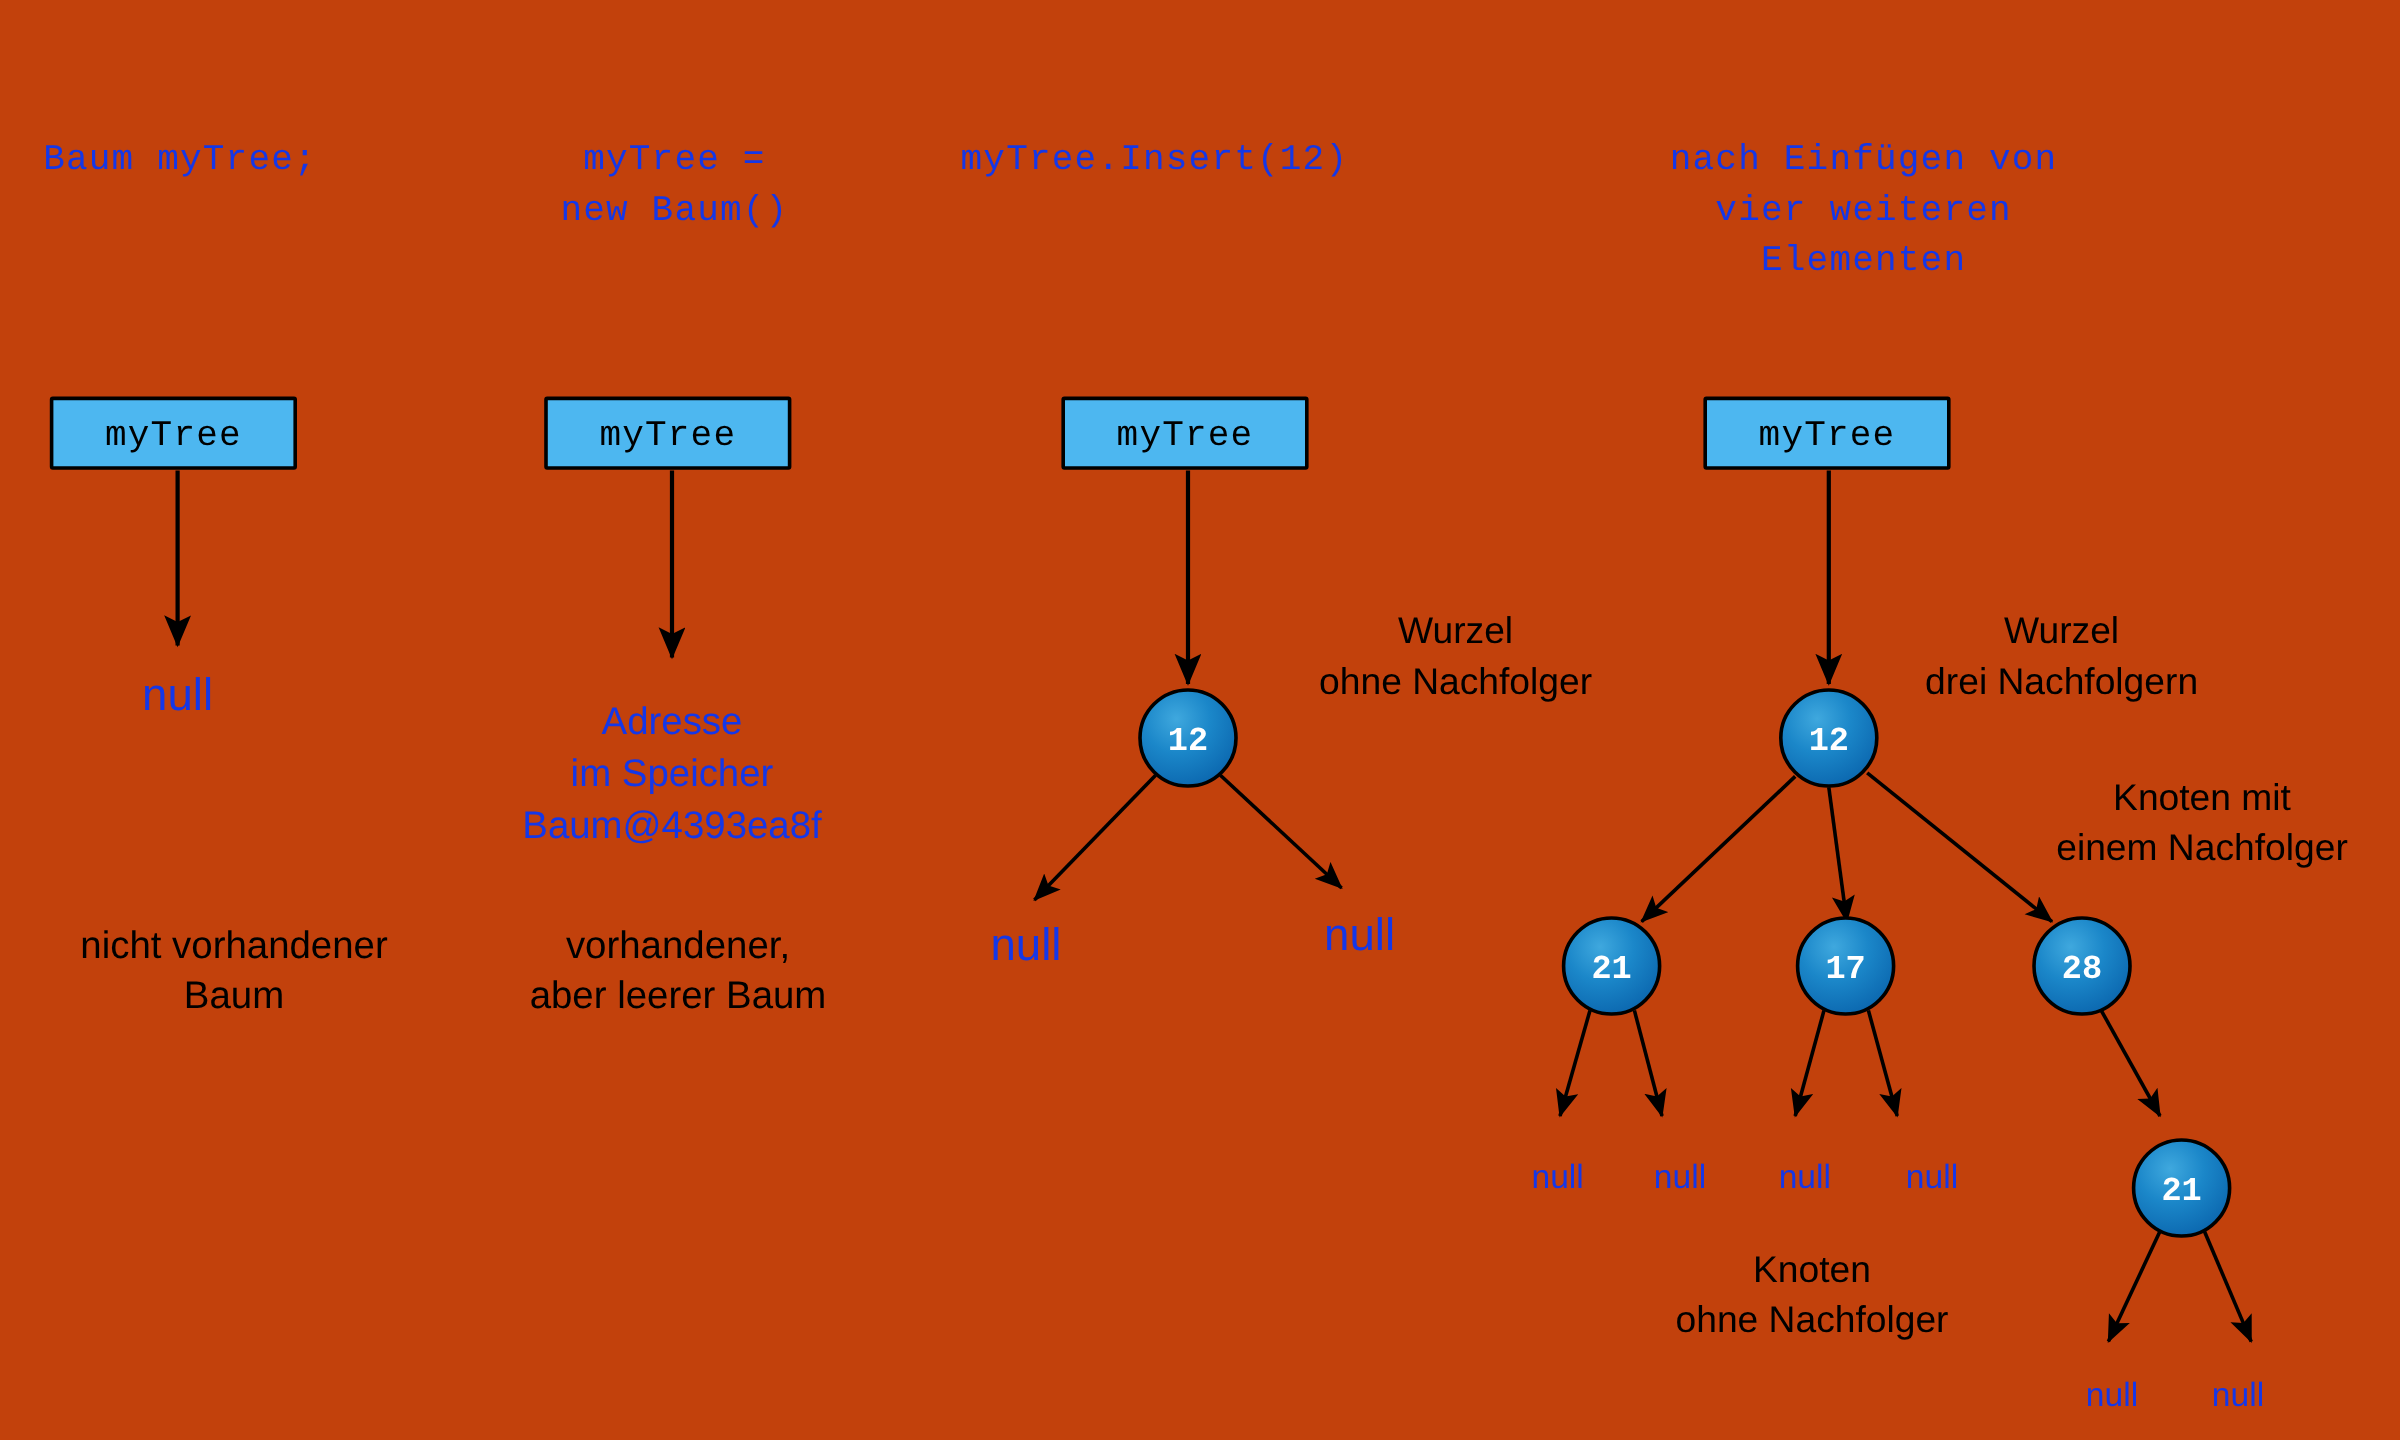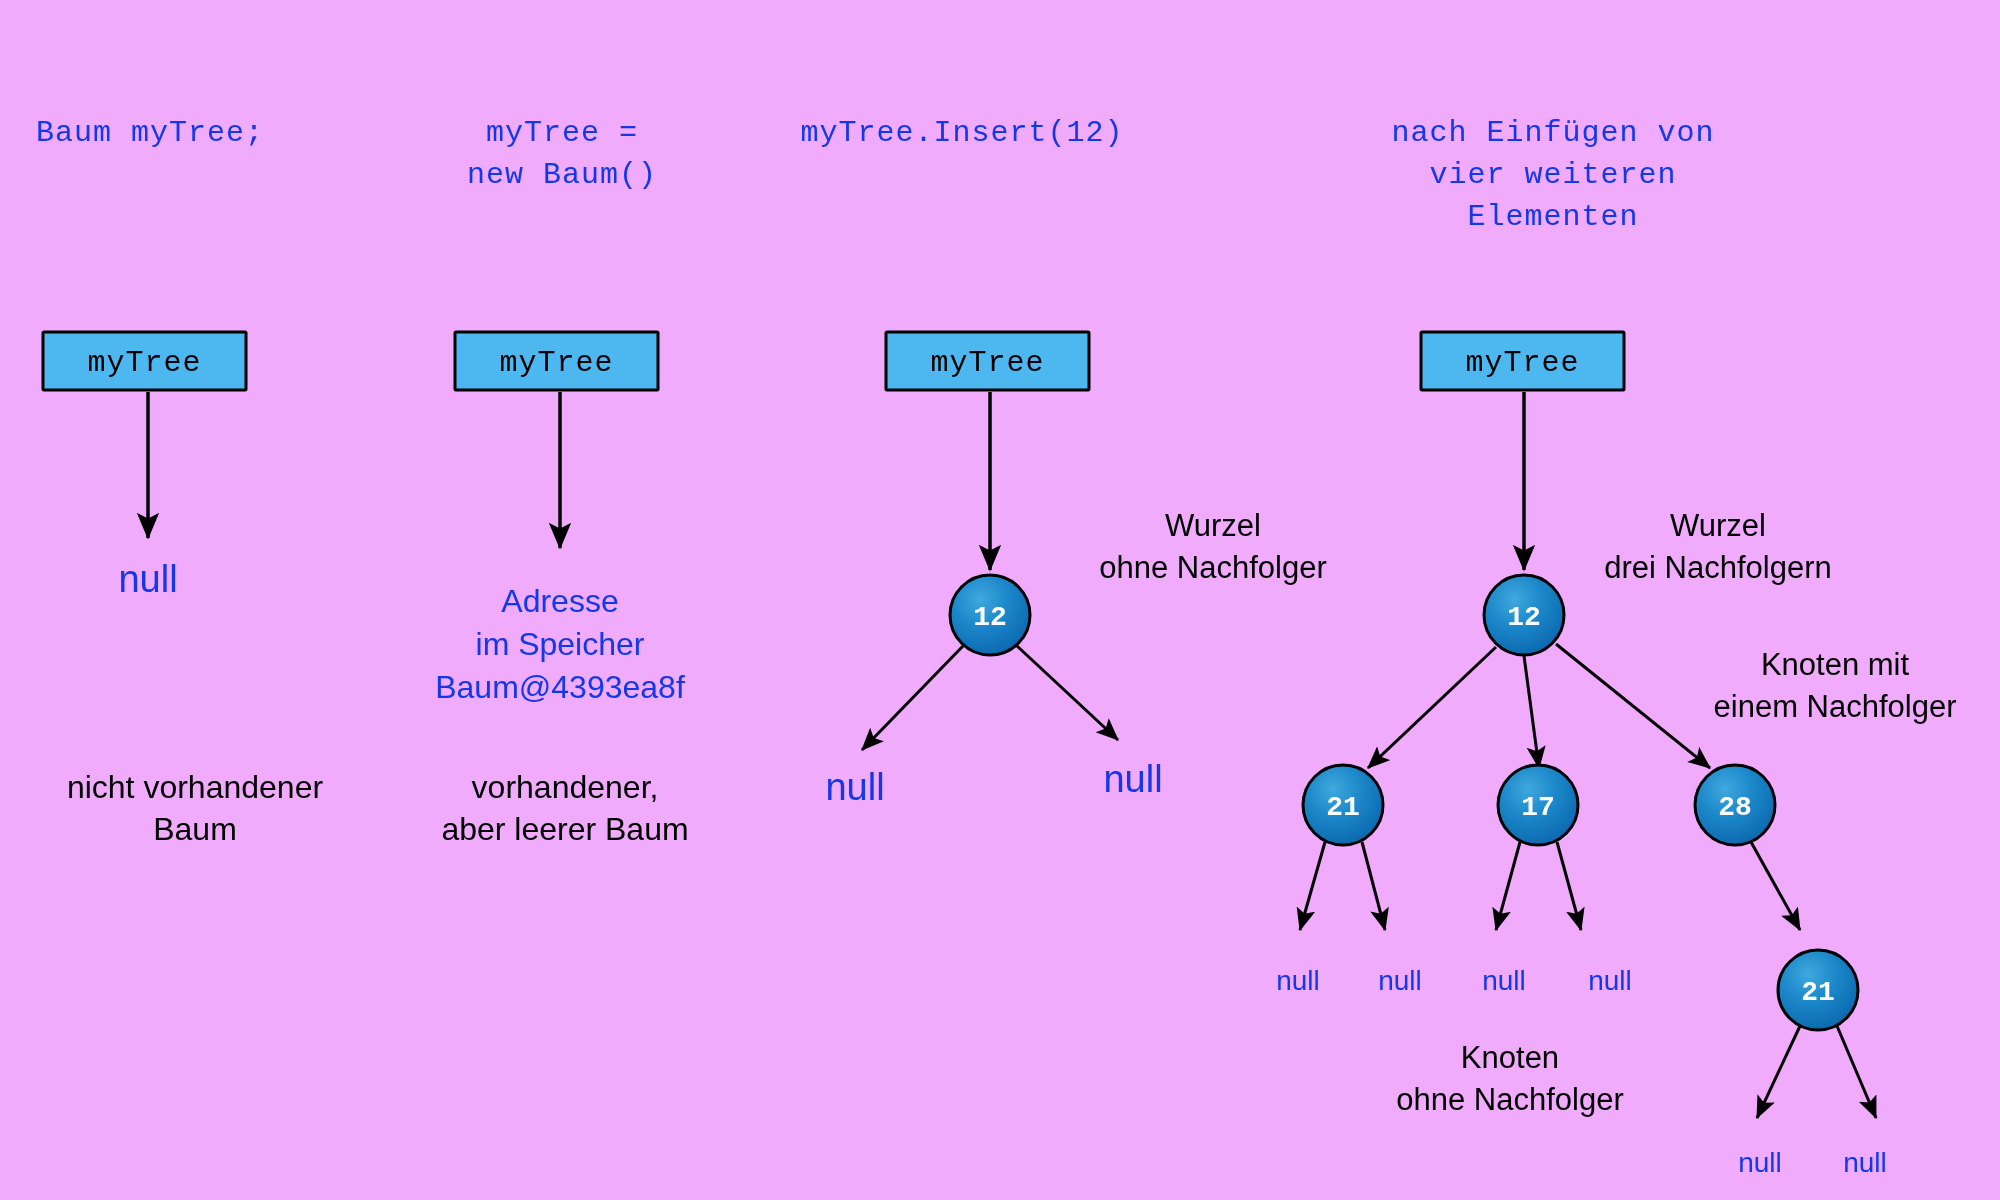--- a/index.html
+++ b/index.html
@@ -4,21 +4,21 @@
 <style>
   html, body {
     margin: 0;
     padding: 0;
     background: #ffffff;
   }
   #stage {
     position: relative;
     width: 2000px;
     height: 1200px;
-    background: #f0abfc;
+    background: #c2410c;
     overflow: hidden;
     font-family: "Liberation Sans", sans-serif;
   }
   svg#canvas {
     position: absolute;
     top: 0; left: 0;
     width: 2000px;
     height: 1200px;
   }
   .code-text {

